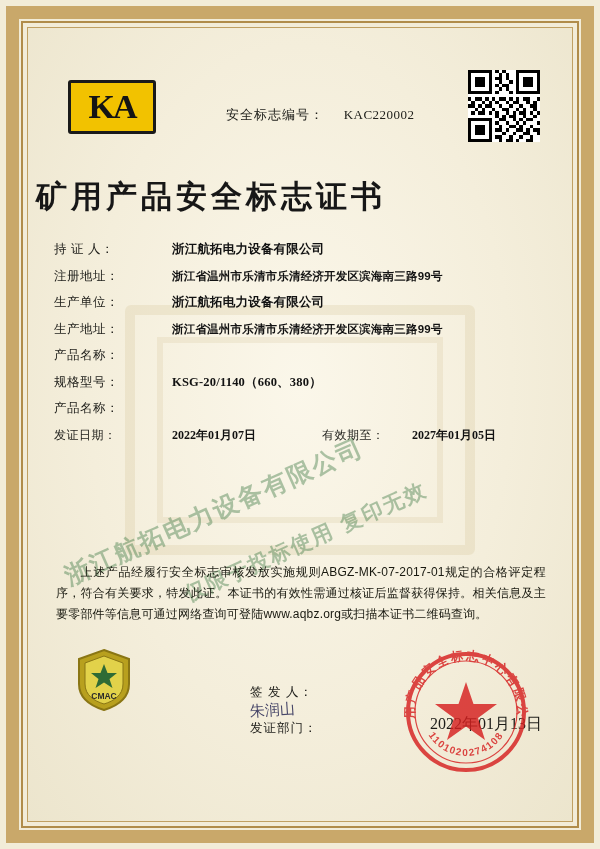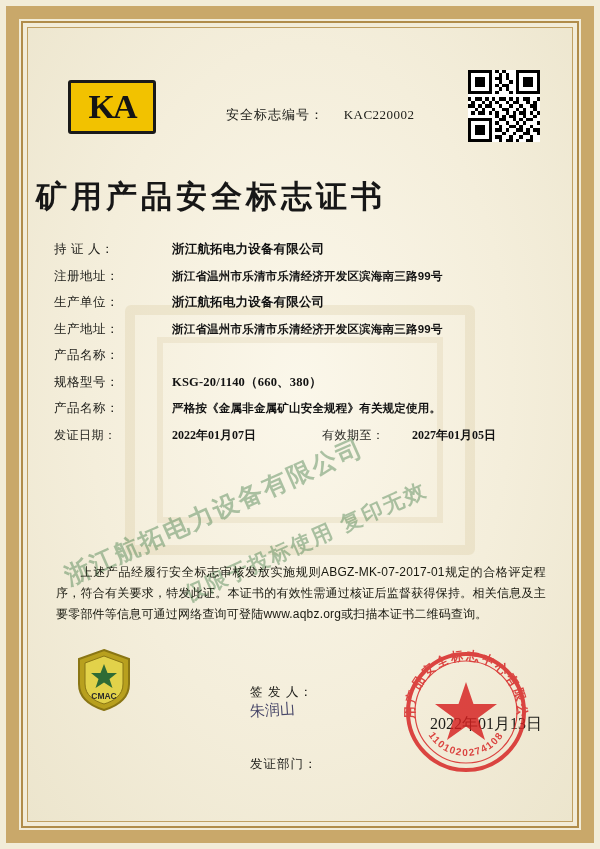--- a/index.html
+++ b/index.html
@@ -260,21 +260,20 @@
     color: #2a2a55;
     font-size: 15px;
     margin-left: 10px;
     transform: rotate(-4deg);
     display: inline-block;
     opacity: 0.85;
   }
   .sign-row .s-label2 {
     margin-left: 54px;
     letter-spacing: 1px;
-    margin-top: 36px;
   }
 
   .issue-date {
     position: absolute;
     right: 22px;
     top: 678px;
     font-size: 16px;
     font-family: "Liberation Serif", serif;
     color: #1d1d19;
   }
@@ -486,21 +485,20 @@
       </div>
 
       <div class="field-row">
         <span class="field-label">规格型号：</span>
         <span class="field-value mono">KSG-20/1140（660、380）</span>
       </div>
 
 
       <div class="field-row">
         <span class="field-label">产品名称：</span>
-        <span class="field-value small">严格按《金属非金属矿山安全规程》有关规定使用。</span>
       </div>
 
       <div class="date-row">
         <span class="d-label">发证日期：</span>
         <span class="d-value">2022年01月07日</span>
         <span class="d-label2">有效期至：</span>
         <span class="d-value2">2027年01月05日</span>
       </div>
 
       <div class="remark-row">

